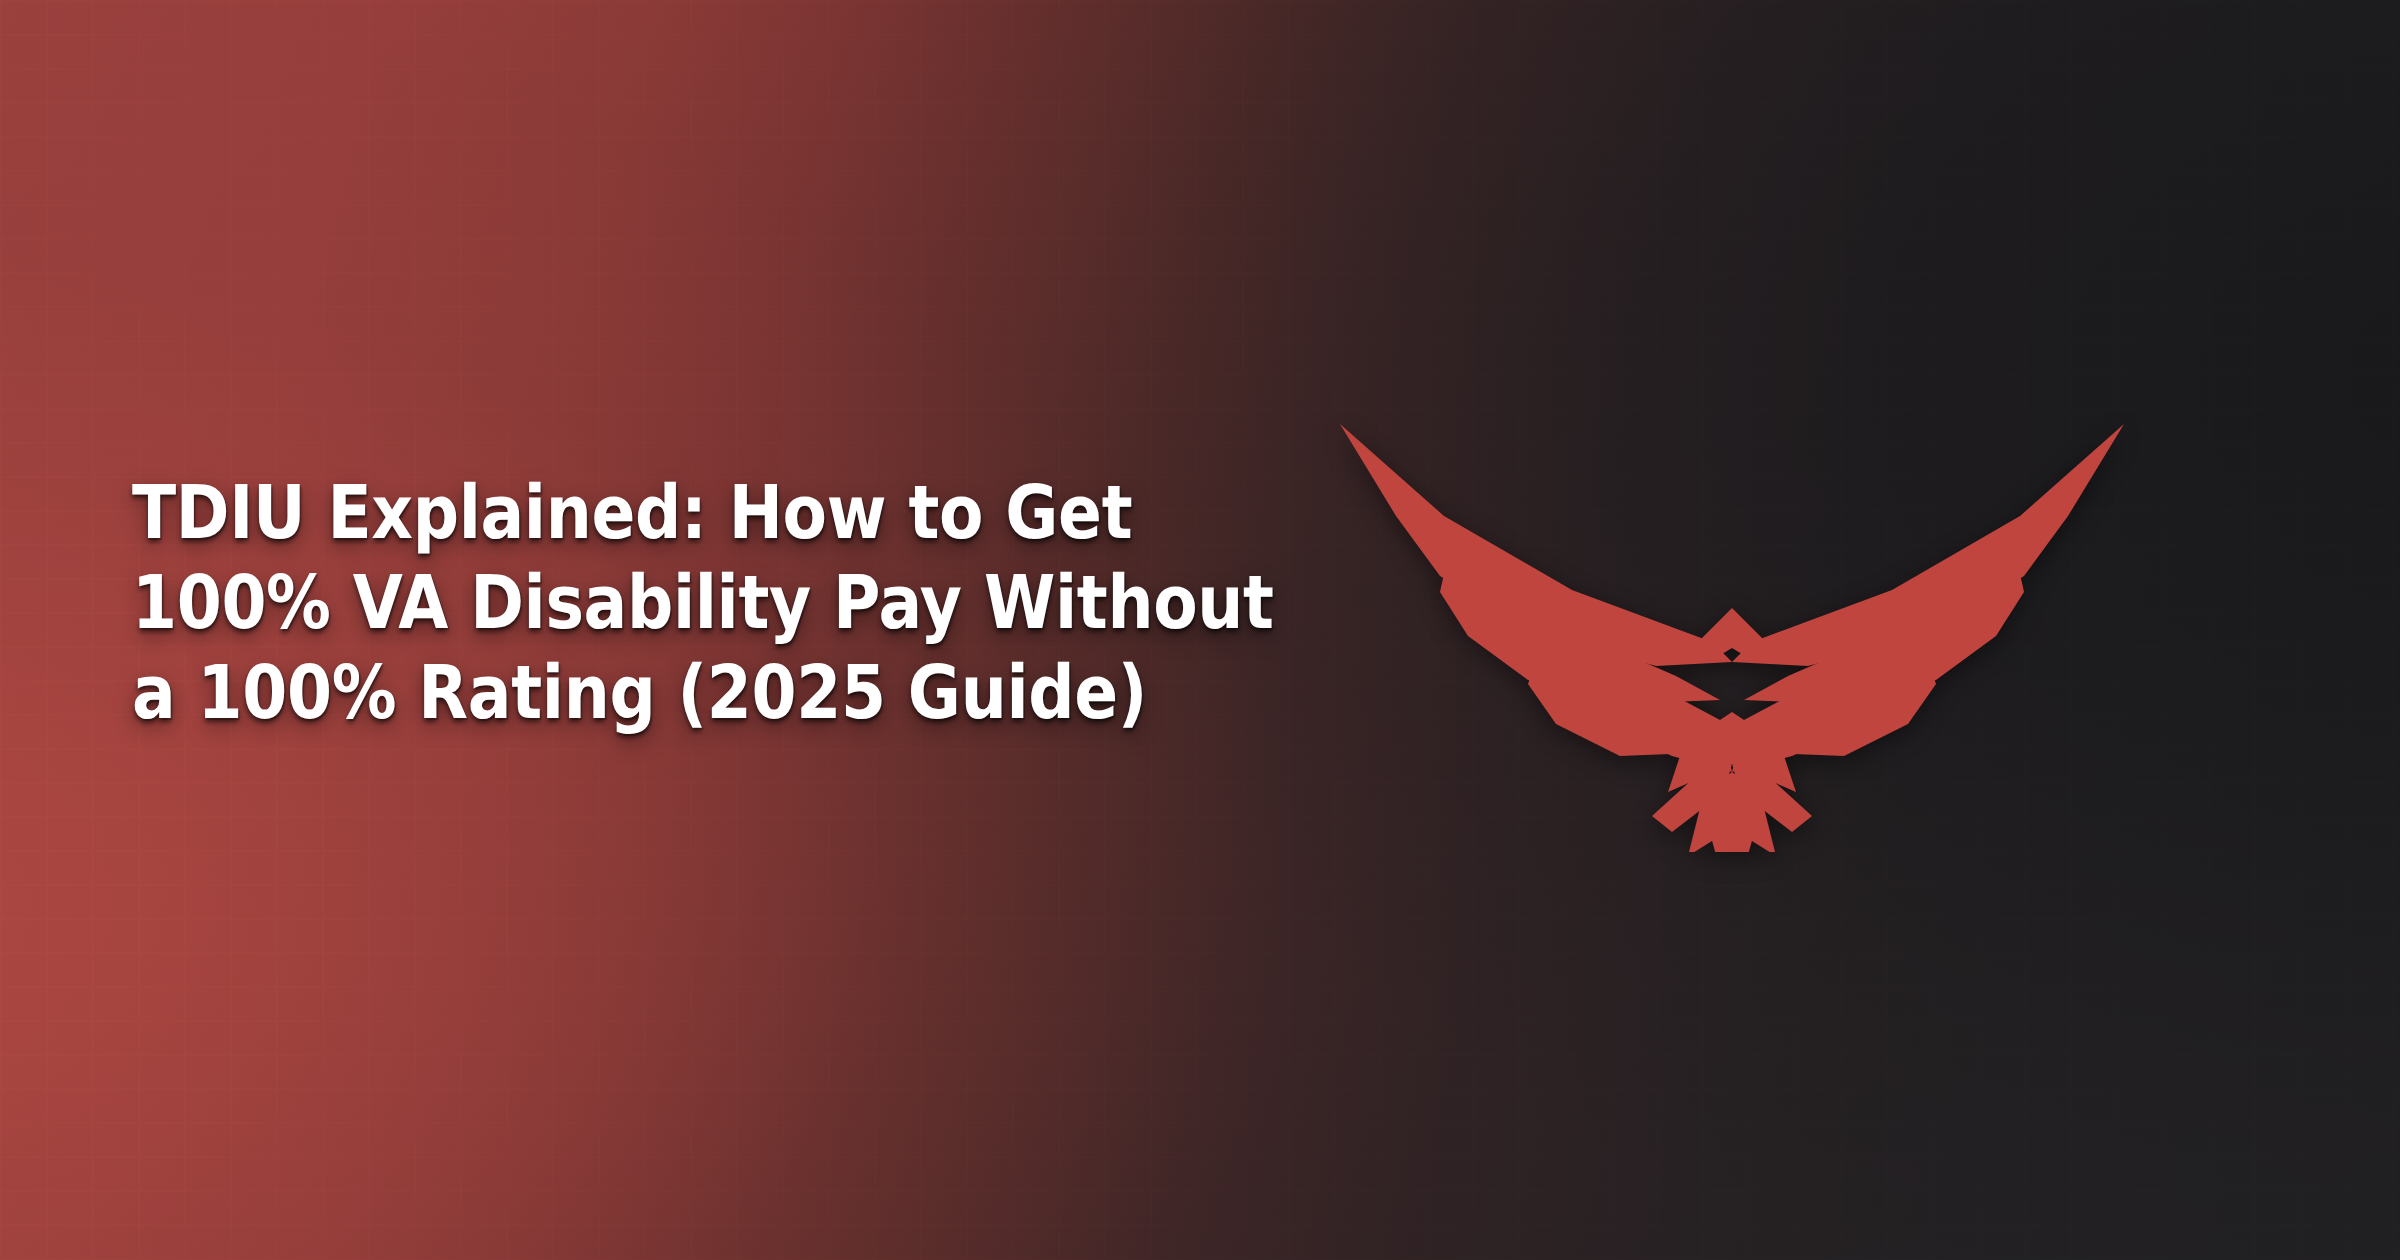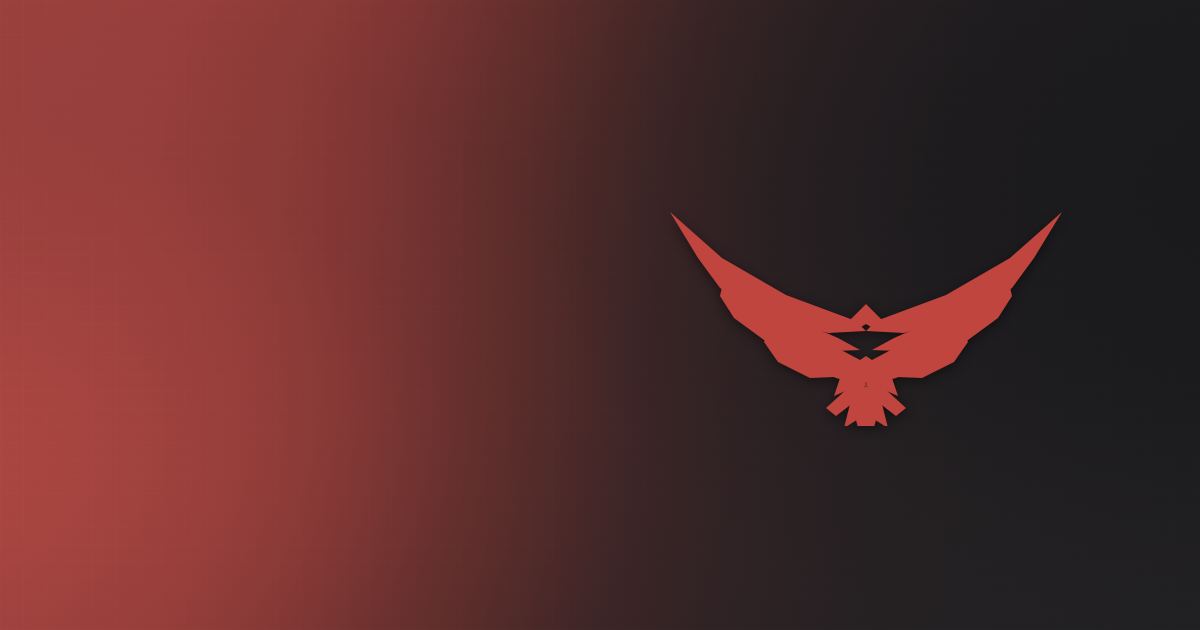--- a/index.html
+++ b/index.html
@@ -107,20 +107,25 @@
 </head>
 <body>
 
 <div id="og-card">
 
   <div class="bg-base"></div>
   <div class="bg-glow-red"></div>
   <div class="bg-glow-dark"></div>
   <div class="bg-noise"></div>
 
+  <div class="title-block">
+    <span class="title-line">TDIU Explained: How to Get</span>
+    <span class="title-line">100% VA Disability Pay Without</span>
+    <span class="title-line">a 100% Rating (2025 Guide)</span>
+  </div>
 
   <div class="logo-wrap">
     <svg viewBox="0 0 412 226" xmlns="http://www.w3.org/2000/svg" aria-hidden="true">
       <g fill="#C1453F">
 
         <path d="M10 12 L62 58 L126 95 L196 121 L206 131 L168 133 L104 116 L60 88 L38 58 Z"></path>
 
         <path d="M64 78 L118 112 L178 138 L200 150 L150 152 L104 140 L74 118 L60 96 Z"></path>
 
         <path d="M112 118 L154 146 L196 166 L200 176 L150 178 L118 162 L104 142 Z"></path>

